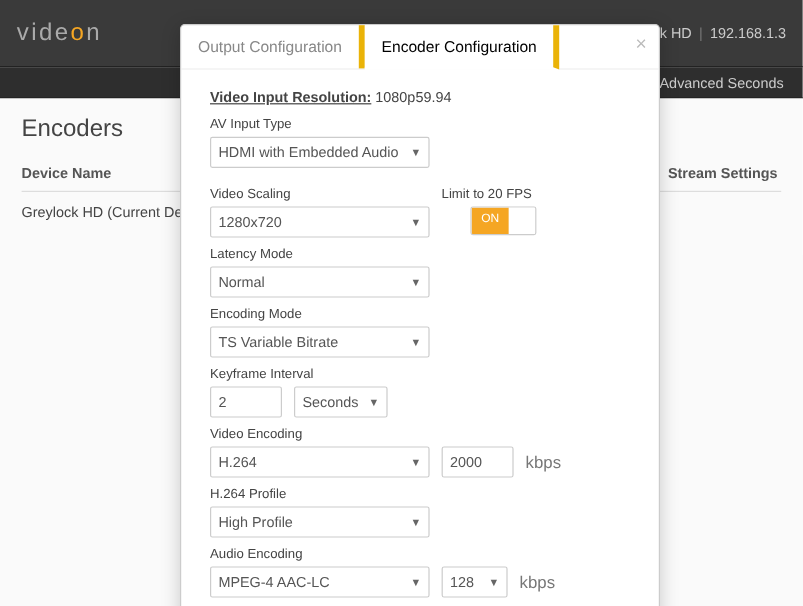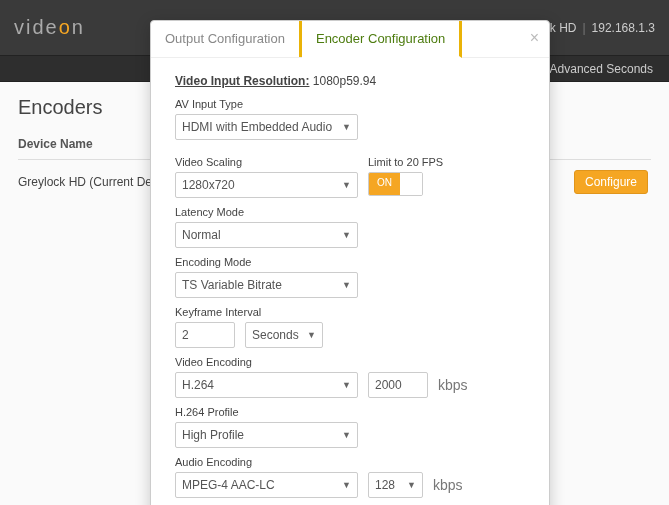--- a/index.html
+++ b/index.html
@@ -20,35 +20,35 @@
 .tbl-row { display: flex; font-size: 12px; color: #444; padding: 10px 0; align-items: center; }
 .col-name { flex: 0 0 420px; }
 .col-ing { flex: 0 0 100px; text-align: right; padding-right: 10px; }
 .col-cfg { flex: 0 0 110px; text-align: right; }
 .btn-configure { background: #f5a623; color: #fff; border: 1px solid #e0951b; border-radius: 3px; padding: 4px 10px; font-size: 12px; cursor: pointer; }
 
 
 .modal-backdrop { position: absolute; inset: 0; }
 .modal { position: absolute; left: 150px; top: 20px; width: 400px; background: #fff; border: 1px solid #ccc; border-radius: 4px; box-shadow: 0 4px 16px rgba(0,0,0,0.2); padding-bottom: 12px; }
 .tabs { display: flex; border-bottom: 1px solid #eee; position: relative; }
-.tab { padding: 10px 14px; font-size: 13px; color: #888; cursor: pointer; border-right: 3px solid #eab308; }
-.tab.active { color: #4d7c0f; border-bottom: 2px solid #fff; background: #fff; margin-bottom: -1px; }
+.tab { padding: 10px 14px; font-size: 13px; color: #888; cursor: pointer; border-right: 5px solid #eab308; }
+.tab.active { color: #000000; border-bottom: 2px solid #fff; background: #fff; margin-bottom: -1px; }
 .close-x { position: absolute; right: 10px; top: 8px; color: #bbb; font-size: 16px; cursor: pointer; }
 
 .modal-body { padding: 10px 24px 6px 24px; font-size: 12px; color: #444; }
 .static-line { margin: 6px 0 10px 0; }
 .static-line b { font-weight: bold; text-decoration: underline; }
 .field-label { font-weight: normal; font-size: 11px; margin-top: 8px; margin-bottom: 4px; }
 .row { display: flex; gap: 10px; align-items: flex-start; }
 .selectish { width: 183px; height: 26px; border: 1px solid #ccc; border-radius: 2px; padding: 3px 6px; font-size: 12px; color: #555; background: #fff; position: relative; display: inline-flex; align-items: center; }
 .selectish .caret { position: absolute; right: 6px; top: 7px; font-size: 9px; color: #666; }
 .numbox { width: 60px; height: 26px; border: 1px solid #ccc; border-radius: 2px; padding: 3px 6px; font-size: 12px; color: #555; background: #fff; }
 .unit { font-size: 14px; color: #777; align-self: center; }
 
-.toggle-wrap { display: flex; align-items: center; }
+.toggle-wrap { display: flex; align-items: center; margin-left: 24px; }
 .toggle { display: inline-flex; border: 1px solid #ccc; border-radius: 2px; overflow: hidden; height: 24px; }
 .toggle .on { background: #f5a623; color: #fff; font-size: 10px; padding: 4px 8px; }
 .toggle .off { background: #fff; width: 22px; }
 
 
 .side-col { flex: 1; }
 </style>
 </head>
 <body>
 
@@ -66,27 +66,25 @@
 <div class="subnav">
   <span>e Map</span>
   <span>Advanced Seconds</span>
 </div>
 
 <div class="page">
   <h2>Encoders</h2>
   <div class="tbl-head">
     <div class="col-name">Device Name</div>
     <div class="col-ing">ing</div>
+    <div class="col-cfg">Stream Settings</div>
   </div>
   <div class="tbl-row">
     <div class="col-name">Greylock HD (Current Device)</div>
     <div class="col-ing"></div>
-    <div class="col-cfg">
-      <button class="btn-configure">Configure</button>
-    </div>
   </div>
 </div>
 
 <div class="modal-backdrop">
   <div class="modal">
     <div class="tabs">
       <div class="tab">Output Configuration</div>
       <div class="tab active">Encoder Configuration</div>
       <div class="close-x">×</div>
     </div>

